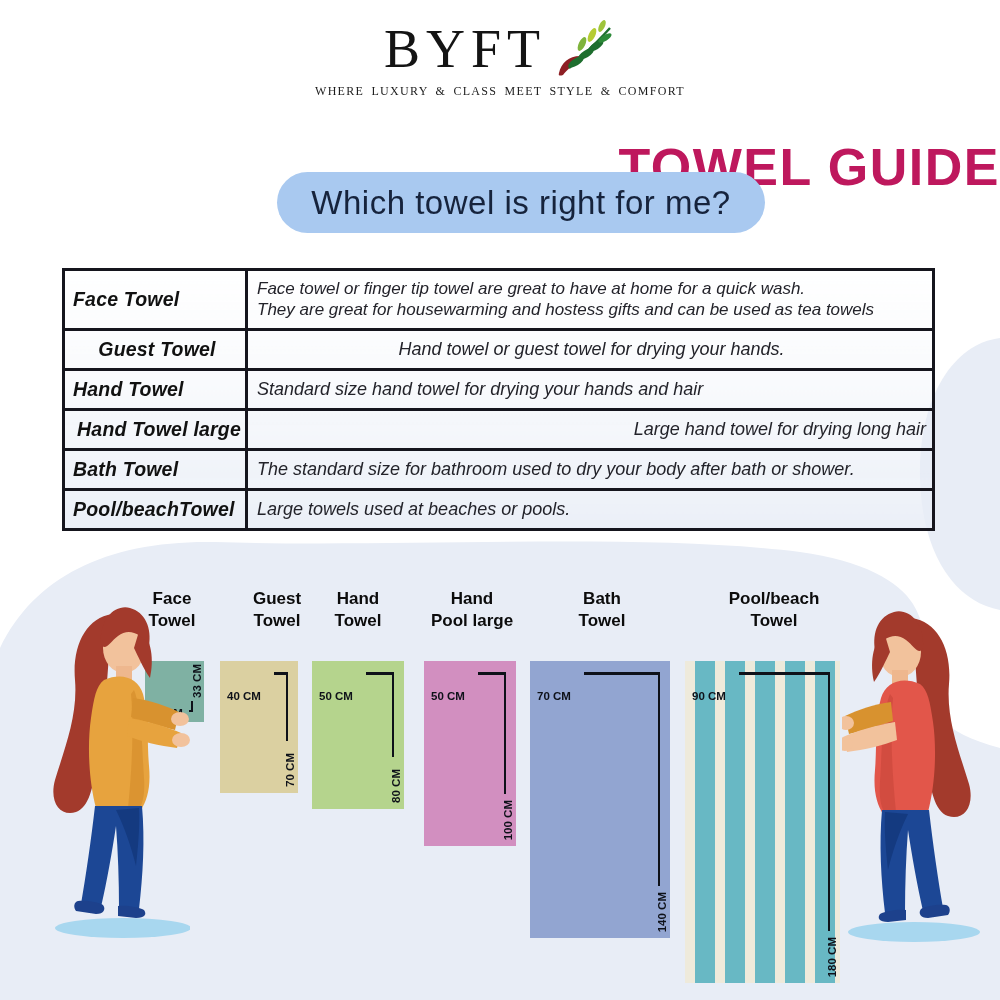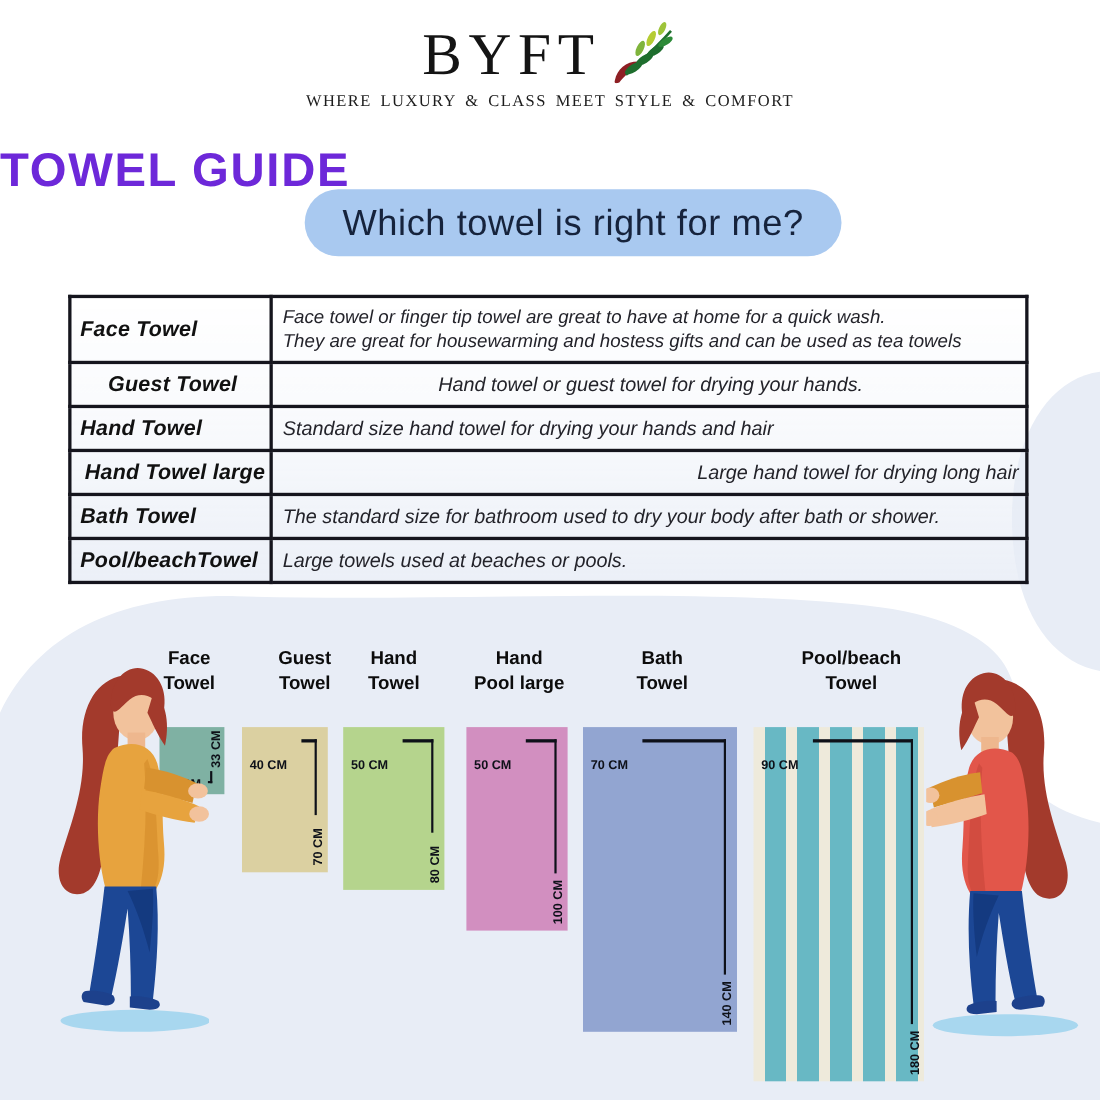--- a/index.html
+++ b/index.html
@@ -7,23 +7,23 @@
     position:relative;width:1000px;height:1000px;background:#ffffff;overflow:hidden;
     font-family:"Liberation Sans",sans-serif;color:#111;
   }
   svg{display:block}
   .bg-svg{position:absolute;left:0;top:0;z-index:0;}
   
   .brand-row{position:absolute;top:22px;left:0;right:0;display:flex;justify-content:center;align-items:flex-start;gap:8px;z-index:2;}
   .brand-name{font-family:"Liberation Serif",serif;font-size:54px;font-weight:400;letter-spacing:6px;line-height:1;color:#141414;}
   .leaf-logo{margin-top:-4px;}
   .tagline{position:absolute;top:84px;left:0;right:0;text-align:center;font-family:"Liberation Serif",serif;
-    font-size:15px;letter-spacing:1.3px;word-spacing:3px;color:#1c1c1c;z-index:2;}
-  .page-title{position:absolute;top:102px;left:0;right:0;text-align:left;font-size:43px;font-weight:800;
-    letter-spacing:1.5px;color:#6d28d9;z-index:2;}
+    font-size:12px;letter-spacing:1.3px;word-spacing:3px;color:#1c1c1c;z-index:2;}
+  .page-title{position:absolute;top:102px;left:0;right:0;text-align:right;font-size:52px;font-weight:800;
+    letter-spacing:1.5px;color:#be185d;z-index:2;}
   
   .banner{position:absolute;left:277px;top:172px;width:488px;height:61px;border-radius:31px;
     display:flex;align-items:center;justify-content:center;z-index:2;}
   .banner span{font-size:33px;font-weight:500;letter-spacing:.5px;}
   
   .towel-table{position:absolute;left:62px;top:268px;width:873px;border-collapse:collapse;z-index:2;
     background:linear-gradient(180deg, rgba(232,237,246,0) 0%, rgba(232,237,246,.25) 40%, rgba(232,237,246,.85) 100%);}
   .towel-table td{border:3px solid #15151d;vertical-align:middle;font-style:italic;}
   .towel-table td.lbl{width:168px;font-weight:700;font-size:19.5px;padding:2px 4px 2px 8px;letter-spacing:.2px;white-space:nowrap;}
   .towel-table td.dsc{font-size:18px;padding:2px 6px 2px 9px;color:#23232a;white-space:pre-line;line-height:1.22;}

